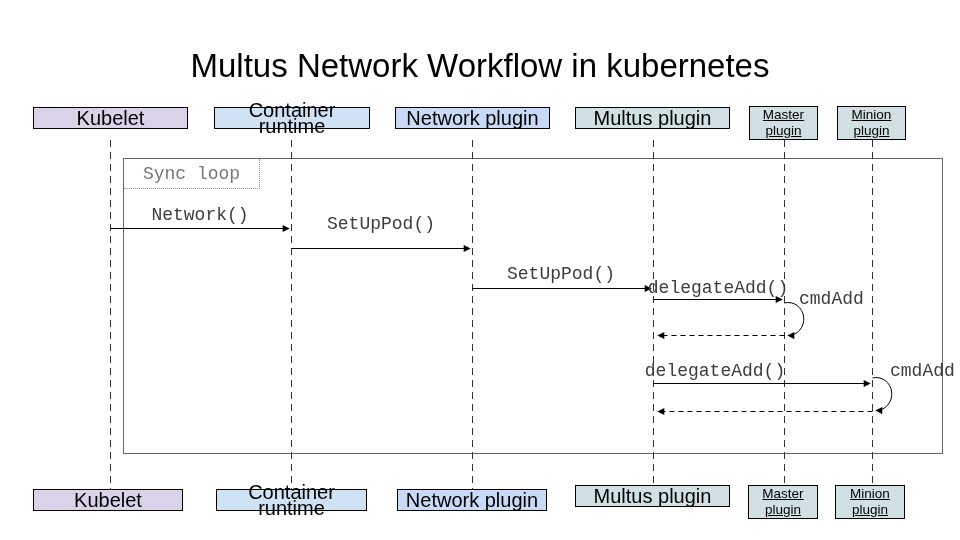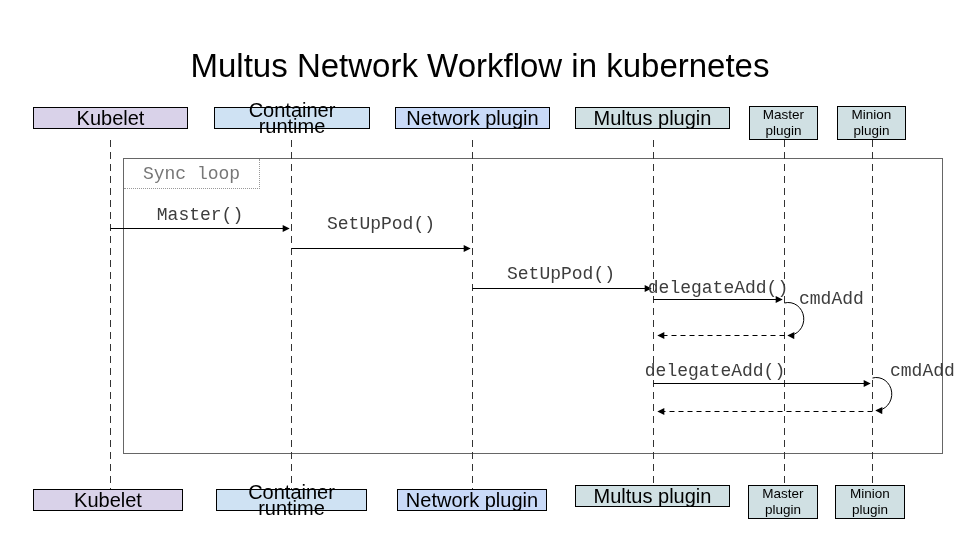--- a/index.html
+++ b/index.html
@@ -9,21 +9,21 @@
   }
   .title{
     position:absolute;left:0;top:47px;width:960px;text-align:center;
     font-size:33px;font-weight:400;color:#000;letter-spacing:0;
   }
   .actor{
     position:absolute;height:22px;border:1px solid #000;box-sizing:border-box;
     display:flex;align-items:center;justify-content:center;
     font-size:20px;color:#000;text-align:center;line-height:16px;
   }
-  .actor.small{height:34px;font-size:13.5px;padding:0 2px;}
+  .actor.small{height:34px;font-size:13.5px;padding:0 2px;text-decoration:underline;}
   .frame{
     position:absolute;left:123px;top:158px;width:820px;height:296px;
     border:1px solid #666;box-sizing:border-box;
   }
   .syncbox{
     position:absolute;left:124px;top:159px;width:136px;height:30px;
     border-right:1px dotted #999;border-bottom:1px dotted #999;box-sizing:border-box;
     display:flex;align-items:center;justify-content:center;
   }
   .mono{
@@ -86,21 +86,21 @@
     <path d="M653.5 299.5 H782" stroke="#000" stroke-width="1" fill="none" marker-end="url(#ah)"></path>
     <path d="M653.5 383.5 H870" stroke="#000" stroke-width="1" fill="none" marker-end="url(#ah)"></path>
 
     <path d="M784.5 303 A15.5 16.5 0 1 1 788 335.5" stroke="#000" stroke-width="1" fill="none" marker-end="url(#ah)"></path>
     <path d="M872.5 378 A15.5 16.5 0 1 1 876 410.5" stroke="#000" stroke-width="1" fill="none" marker-end="url(#ah)"></path>
 
     <path d="M784.5 335.5 H658" stroke="#000" stroke-width="1" fill="none" stroke-dasharray="5 4" marker-end="url(#ah)"></path>
     <path d="M872.5 411.5 H658" stroke="#000" stroke-width="1" fill="none" stroke-dasharray="5 4" marker-end="url(#ah)"></path>
   </svg>
 
-  <div class="msg mono center" style="left:200px;top:205px;">Master()</div>
+  <div class="msg mono center" style="left:200px;top:205px;">Network()</div>
   <div class="msg mono center" style="left:381px;top:214px;">SetUpPod()</div>
   <div class="msg mono center" style="left:561px;top:264px;">SetUpPod()</div>
   <div class="msg mono center" style="left:718px;top:278px;">delegateAdd()</div>
   <div class="msg mono" style="left:799px;top:289px;">cmdAdd</div>
   <div class="msg mono center" style="left:715px;top:361px;">delegateAdd()</div>
   <div class="msg mono" style="left:890px;top:361px;">cmdAdd</div>
 
   <div class="actor" style="left: 33px; top: 489px; width: 150px; background-color: rgb(217, 210, 233);">
       <span>Kubelet</span>
     </div>

